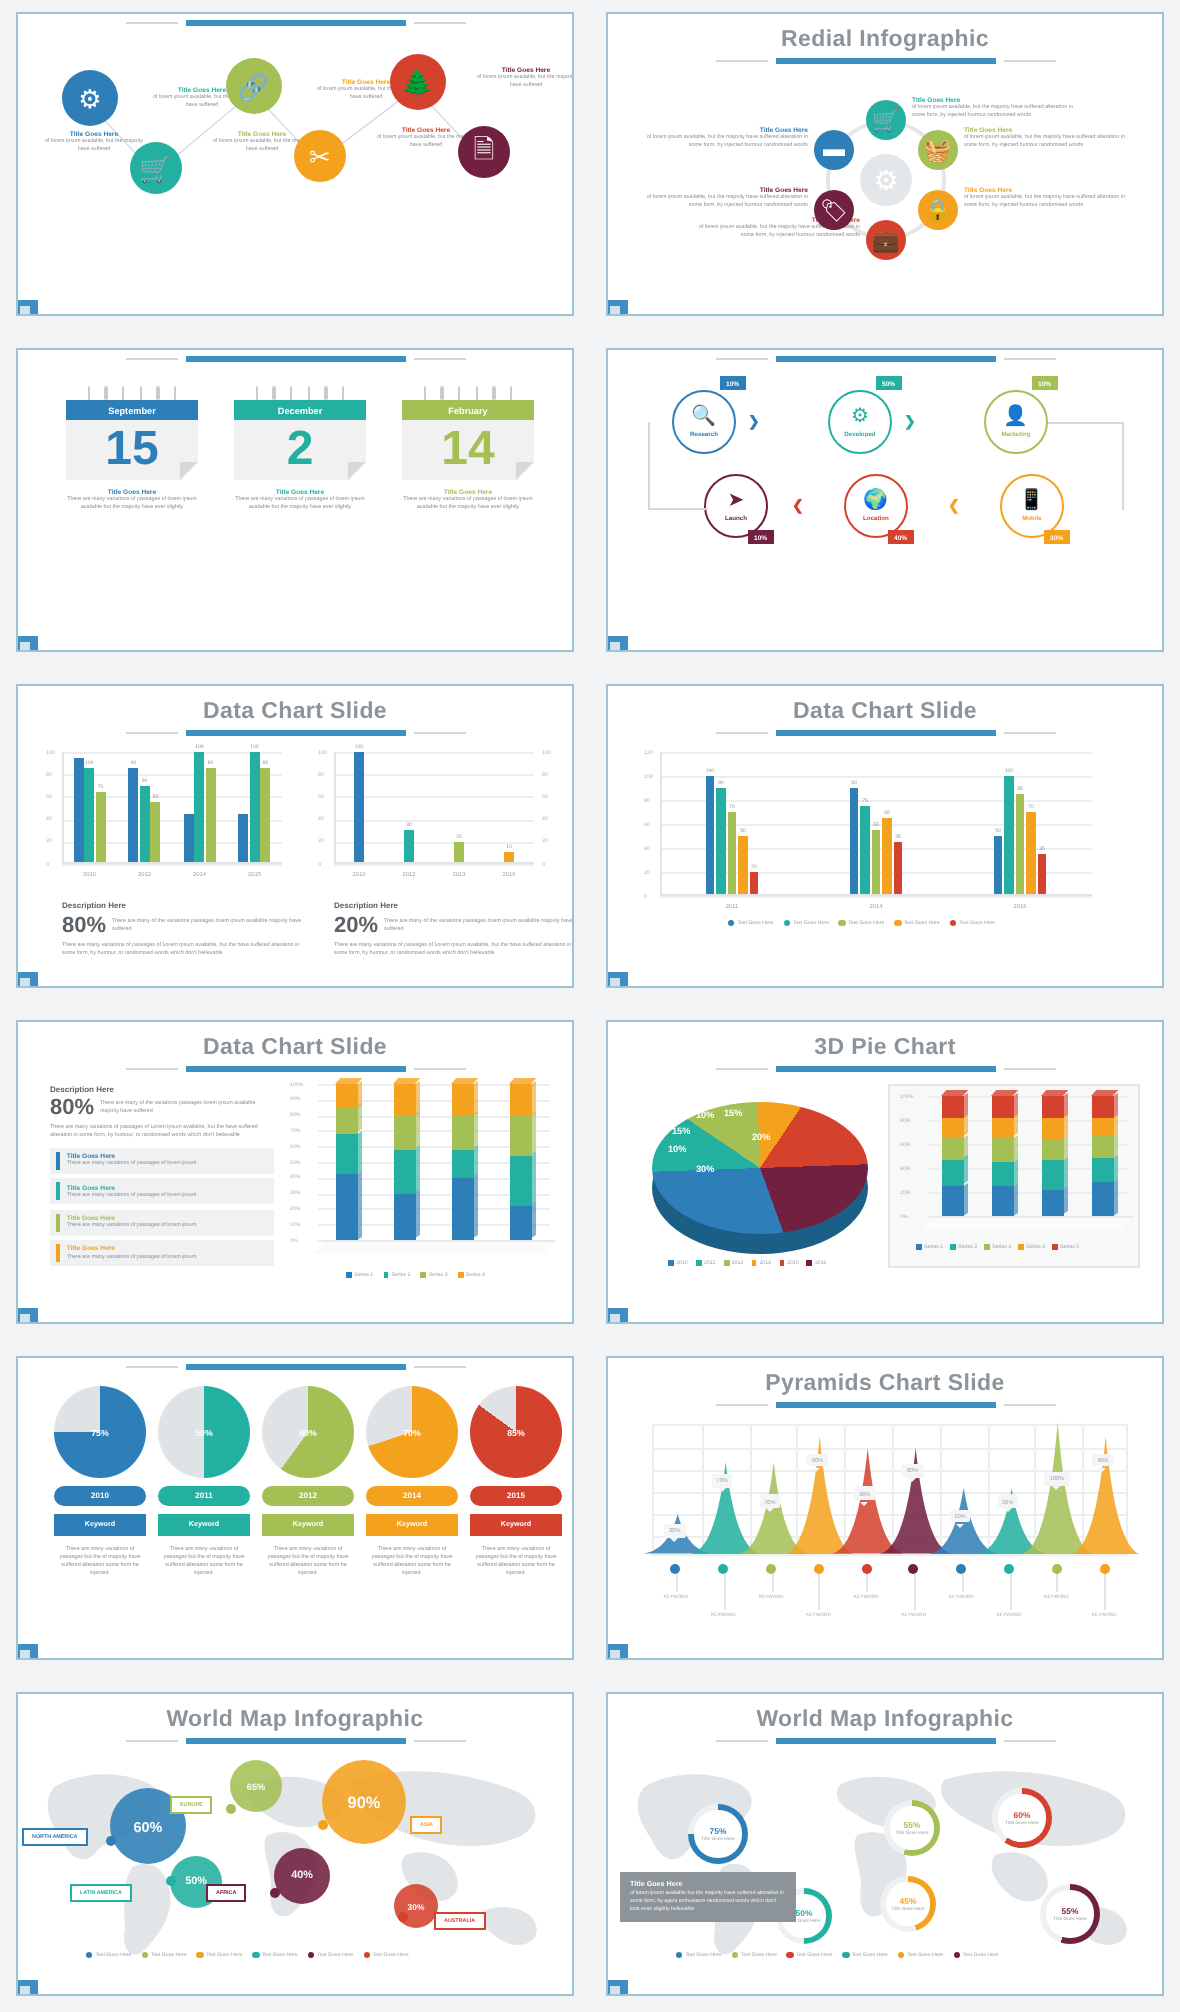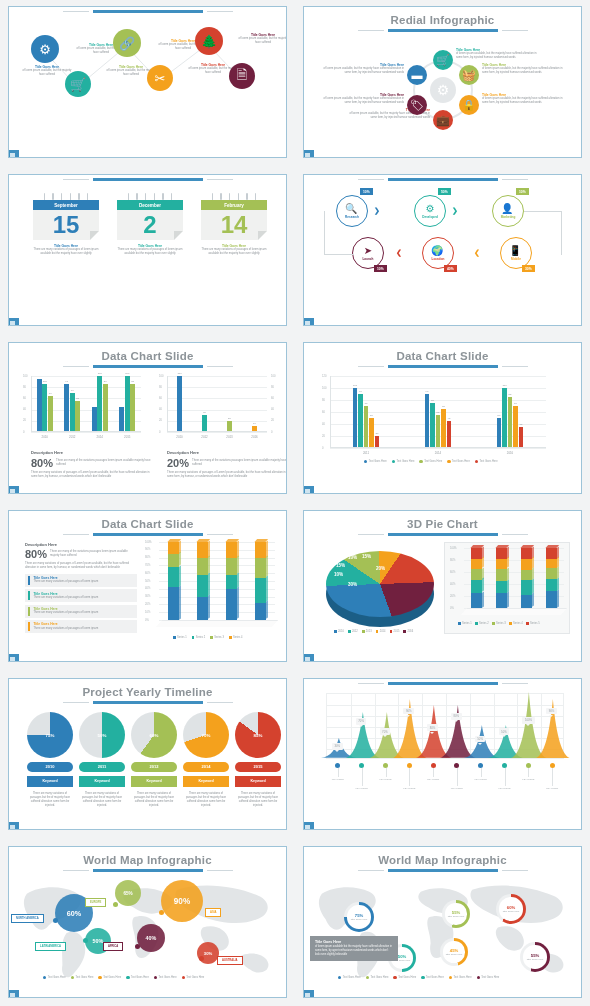--- a/index.html
+++ b/index.html
@@ -849,21 +849,20 @@
                 <i style="background:#d4422e"></i>
                 <em style="font-style:normal;">Series 5</em>
               </span>
             </div>
           </div>
           <div class="pagenum"><i></i></div>
         </div>
       </div>
       <div class="cell">
         <div class="slide s9">
-          <div class="title">Project Yearly Timeline</div>
           <div class="uline"></div>
           <div class="body">
             <div class="tlpie" style="left:18px;top:8px;background:conic-gradient(#2e7fb8 0deg 270deg,#dfe3e5 270deg 360deg);">
               <div class="pv">75%</div>
             </div>
             <div class="pillyr" style="left:18px;top:58px;background:#2e7fb8;">2010</div>
             <div class="kwbox" style="left:18px;top:72px;background:#2e7fb8;">Keyword</div>
             <div style="position:absolute;left:38px;top:69px;width:0;height:0;border:3px solid transparent;border-bottom-color:#2e7fb8;"></div>
             <div class="t-desc ctr" style="position:absolute;left:18px;top:88px;width:46px;">There are many variations of passages but the of majority have suffered alteration some form be injected.</div>
             <div class="tlpie" style="left:70px;top:8px;background:conic-gradient(#23b0a0 0deg 180deg,#dfe3e5 180deg 360deg);">
@@ -893,20 +892,21 @@
             <div class="pillyr" style="left:226px;top:58px;background:#d4422e;">2015</div>
             <div class="kwbox" style="left:226px;top:72px;background:#d4422e;">Keyword</div>
             <div style="position:absolute;left:246px;top:69px;width:0;height:0;border:3px solid transparent;border-bottom-color:#d4422e;"></div>
             <div class="t-desc ctr" style="position:absolute;left:226px;top:88px;width:46px;">There are many variations of passages but the of majority have suffered alteration some form be injected.</div>
           </div>
           <div class="pagenum"><i></i></div>
         </div>
       </div>
       <div class="cell">
         <div class="slide s10">
+          <div class="title">Pyramids Chart Slide</div>
           <div class="uline"></div>
           <div class="body">
             <div class="plot" style="left:22px;top:8px;width:238px;height:66px;border:.5px solid #eceff0;">
               <div class="gl" style="top:11px;"></div>
               <div class="gl" style="top:22px;"></div>
               <div class="gl" style="top:33px;"></div>
               <div class="gl" style="top:44px;"></div>
               <div class="gl" style="top:55px;"></div>
               <div style="position:absolute;left:23.8px;top:0;width:1px;height:100%;background:#eceff0;"></div>
               <div style="position:absolute;left:47.6px;top:0;width:1px;height:100%;background:#eceff0;"></div>

